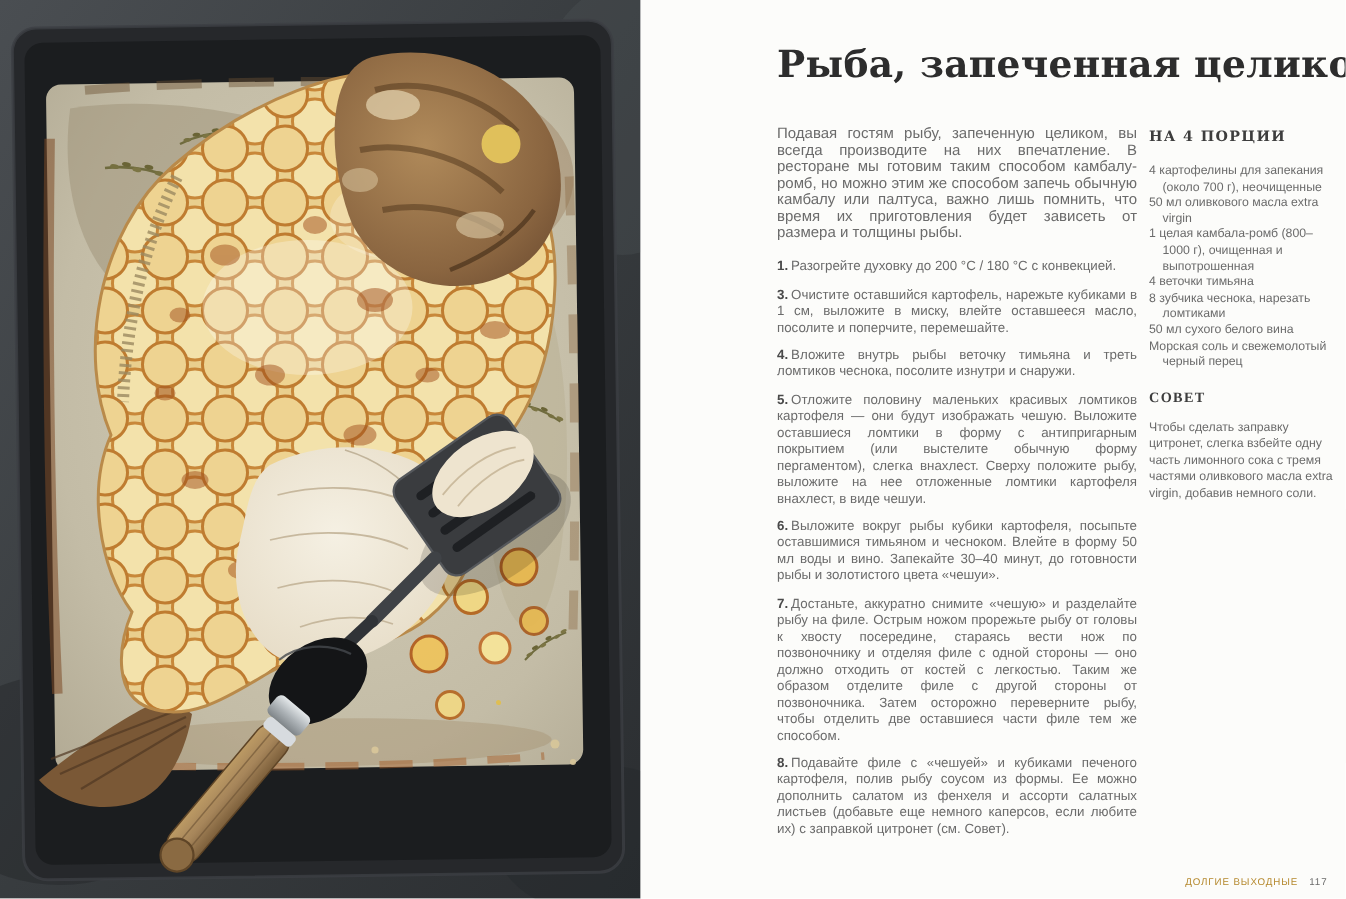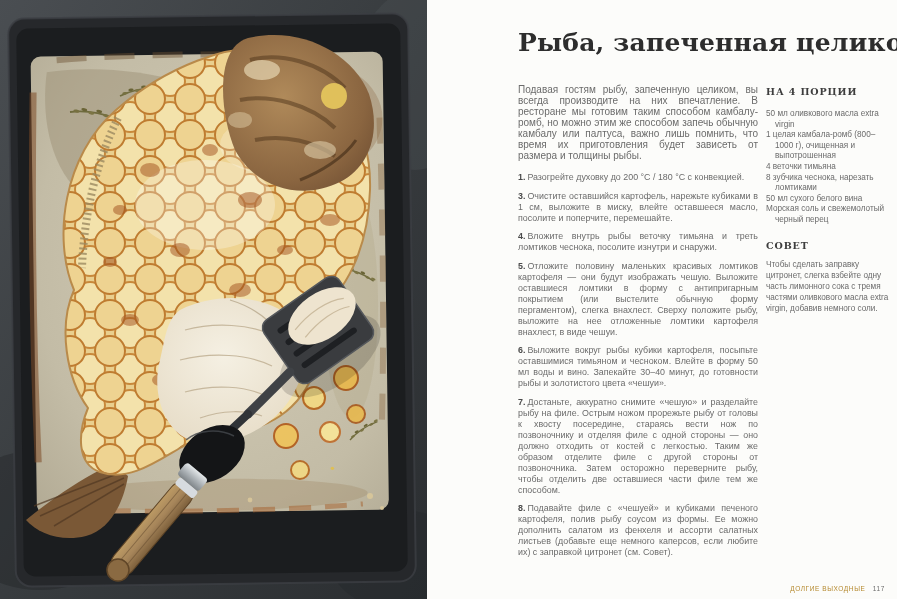--- a/index.html
+++ b/index.html
@@ -9,21 +9,21 @@
   .text-page{position:relative;width:470px;height:599px;background:#fcfcfa;}
   .title{position:absolute;left:91px;top:28px;margin:0;font-family:"DejaVu Serif","Liberation Serif",serif;font-weight:600;font-size:25px;letter-spacing:0.2px;color:#2d2d2d;white-space:nowrap;}
   .main-col{position:absolute;left:91px;top:84px;width:240px;}
   .intro{margin:0 0 11px 0;font-size:10px;line-height:11px;color:#6b6b6b;text-align:justify;}
   .step{margin:0 0 7.5px 0;font-size:8.9px;line-height:11px;color:#6b6b6b;text-align:justify;}
   .step b{color:#4a4a4a;margin-right:2px;}
   .sidebar{position:absolute;left:339px;top:86px;width:124px;}
   .side-head{margin:0 0 12px 0;font-family:"DejaVu Serif","Liberation Serif",serif;font-size:9.5px;font-weight:600;letter-spacing:0.9px;color:#3d3d3d;}
   .ingredients{list-style:none;margin:0 0 0 0;padding:0;font-size:8.2px;line-height:10.6px;color:#6b6b6b;}
   .ingredients li{padding-left:9px;text-indent:-9px;}
-  .tip-head{margin:14px 0 8px 0;}
+  .tip-head{margin:14px 0 8px 0;font-family:Liberation Serif, serif;}
   .tip-text{margin:0;font-size:8.2px;line-height:11px;color:#6b6b6b;}
   .footer{position:absolute;right:12px;bottom:7px;font-size:6.5px;letter-spacing:0.6px;white-space:nowrap;}
   .footer .section{color:#b5892e;}
   .footer .pagenum{color:#6b6b6b;margin-left:5px;}
 </style>
 </head>
 <body>
 
 <div class="spread">
 
@@ -234,20 +234,21 @@
       <p class="step"><b>4.</b><span>Вложите внутрь рыбы веточку тимьяна и треть ломтиков чеснока, посолите изнутри и снаружи.</span></p>
       <p class="step"><b>5.</b><span>Отложите половину маленьких красивых ломтиков картофеля — они будут изображать чешую. Выложите оставшиеся ломтики в форму с антипригарным покрытием (или выстелите обычную форму пергаментом), слегка внахлест. Сверху положите рыбу, выложите на нее отложенные ломтики картофеля внахлест, в виде чешуи.</span></p>
       <p class="step"><b>6.</b><span>Выложите вокруг рыбы кубики картофеля, посыпьте оставшимися тимьяном и чесноком. Влейте в форму 50 мл воды и вино. Запекайте 30–40 минут, до готовности рыбы и золотистого цвета «чешуи».</span></p>
       <p class="step"><b>7.</b><span>Достаньте, аккуратно снимите «чешую» и разделайте рыбу на филе. Острым ножом прорежьте рыбу от головы к хвосту посередине, стараясь вести нож по позвоночнику и отделяя филе с одной стороны — оно должно отходить от костей с легкостью. Таким же образом отделите филе с другой стороны от позвоночника. Затем осторожно переверните рыбу, чтобы отделить две оставшиеся части филе тем же способом.</span></p>
       <p class="step"><b>8.</b><span>Подавайте филе с «чешуей» и кубиками печеного картофеля, полив рыбу соусом из формы. Ее можно дополнить салатом из фенхеля и ассорти салатных листьев (добавьте еще немного каперсов, если любите их) с заправкой цитронет (см. Совет).</span></p>
     </div>
 
     <aside class="sidebar">
       <h3 class="side-head">НА 4 ПОРЦИИ</h3>
       <ul class="ingredients">
+        <li>4 картофелины для запекания (около 700 г), неочищенные</li>
         <li>50 мл оливкового масла extra virgin</li>
         <li>1 целая камбала-ромб (800–1000 г), очищенная и выпотрошенная</li>
         <li>4 веточки тимьяна</li>
         <li>8 зубчика чеснока, нарезать ломтиками</li>
         <li>50 мл сухого белого вина</li>
         <li>Морская соль и свежемолотый черный перец</li>
       </ul>
       <h3 class="side-head tip-head">СОВЕТ</h3>
       <p class="tip-text">Чтобы сделать заправку цитронет, слегка взбейте одну часть лимонного сока с тремя частями оливкового масла extra virgin, добавив немного соли.</p>
     </aside>

